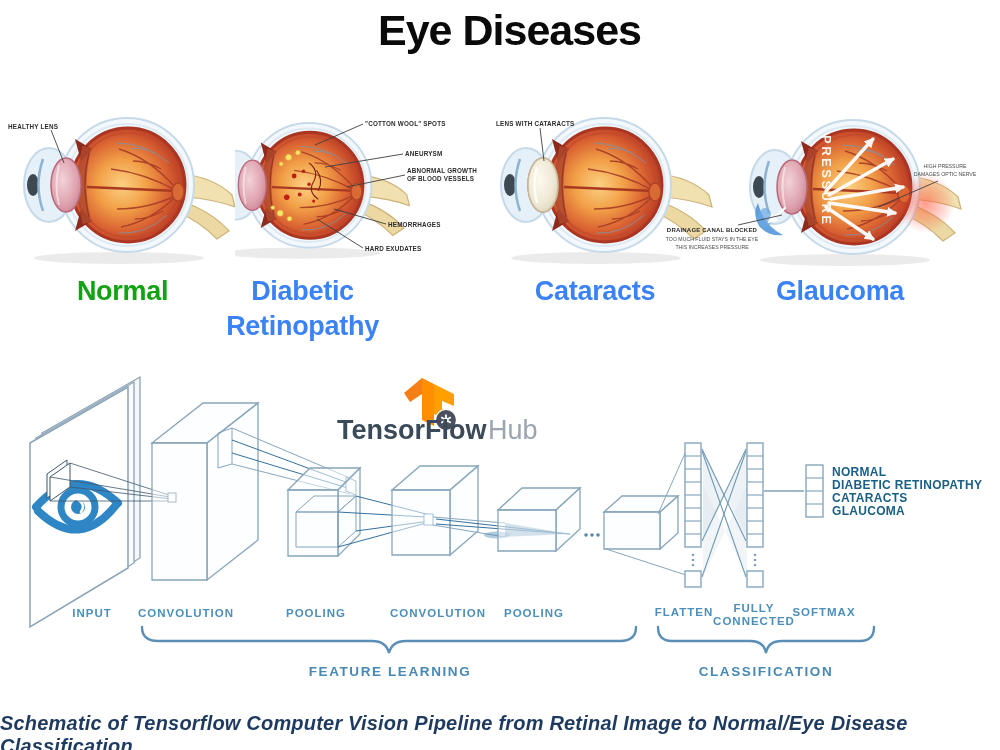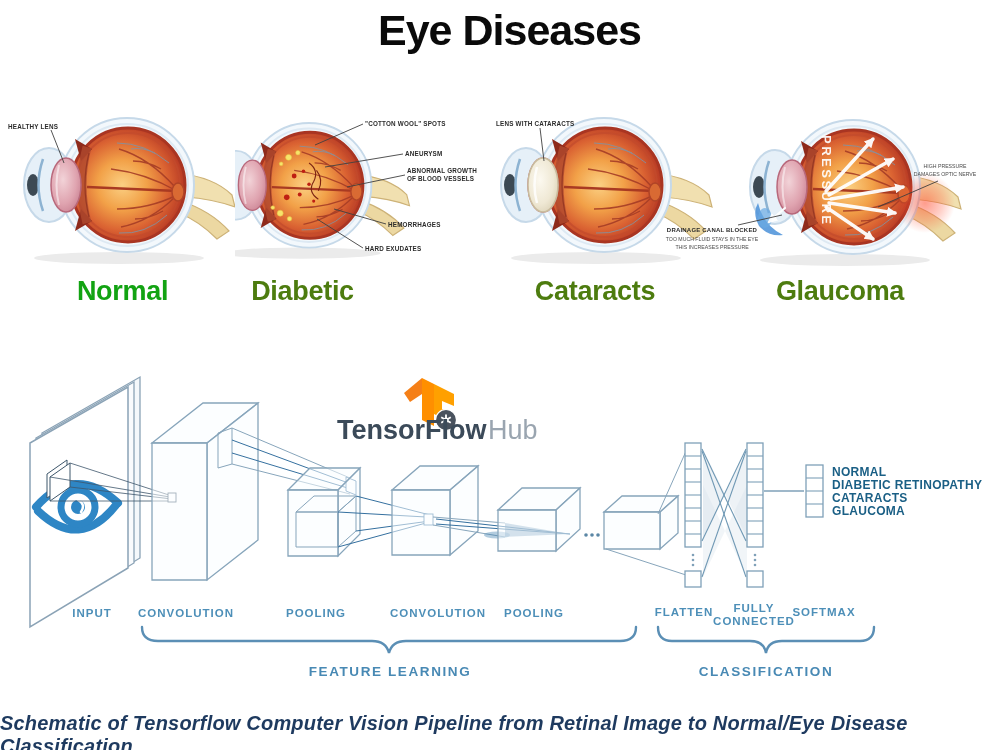--- a/index.html
+++ b/index.html
@@ -2,21 +2,21 @@
 <html><head>
 <meta charset="utf-8">
 <style>
   html,body{margin:0;padding:0;background:#fff;}
   .page{position:relative;width:1000px;height:750px;background:#ffffff;overflow:hidden;
         font-family:"Liberation Sans",sans-serif;padding-left:19px;}
   .title{position:absolute;top:6px;left:0;width:100%;text-align:center;
          font-size:43px;font-weight:bold;letter-spacing:-1px;color:#0a0a0a;}
   .eye-panel{position:absolute;top:95px;}
   .disease{position:absolute;top:274px;text-align:center;font-weight:bold;
-           font-size:27px;letter-spacing:-0.3px;line-height:35px;color:#4d7c0f;}
+           font-size:27px;letter-spacing:-0.3px;line-height:35px;color:#3b82f6;}
   .disease span{display:block;}
   .disease.green{color:#12a312;}
   .cnn{position:absolute;top:365px;left:0;}
   .caption{position:absolute;top:712px;left:0;width:100%;text-align:left;
            font-style:italic;font-weight:600;font-size:20px;color:#1e3a5f;letter-spacing:0.2px;}
   svg text{font-family:"Liberation Sans",sans-serif;}
   .ann{font-size:6.3px;font-weight:bold;fill:#2b2b2b;letter-spacing:0.2px;}
   .ann-sub{font-size:5.2px;fill:#4a4a4a;}
   .leader{stroke:#3f3f3f;stroke-width:0.9;fill:none;}
   .box{fill:rgba(250,253,255,0.55);stroke:#87a5bb;stroke-width:1.3;}
@@ -172,20 +172,21 @@
     <text class="ann-sub" x="92" y="146" text-anchor="middle">TOO MUCH FLUID STAYS IN THE EYE</text>
     <text class="ann-sub" x="92" y="154" text-anchor="middle">THIS INCREASES PRESSURE</text>
     <line class="leader" x1="118" y1="130" x2="162" y2="120"></line>
   </svg>
 
   <div class="disease green" style="left:25px;width:195px">
     <span>Normal</span>
   </div>
   <div class="disease" style="left:195px;width:215px">
     <span>Diabetic</span>
+    <span>Retinopathy</span>
   </div>
   <div class="disease" style="left:497px;width:196px">
     <span>Cataracts</span>
   </div>
   <div class="disease" style="left:742px;width:196px">
     <span>Glaucoma</span>
   </div>
 
   <svg class="cnn" width="1000" height="330" viewBox="0 0 1000 330">
 

